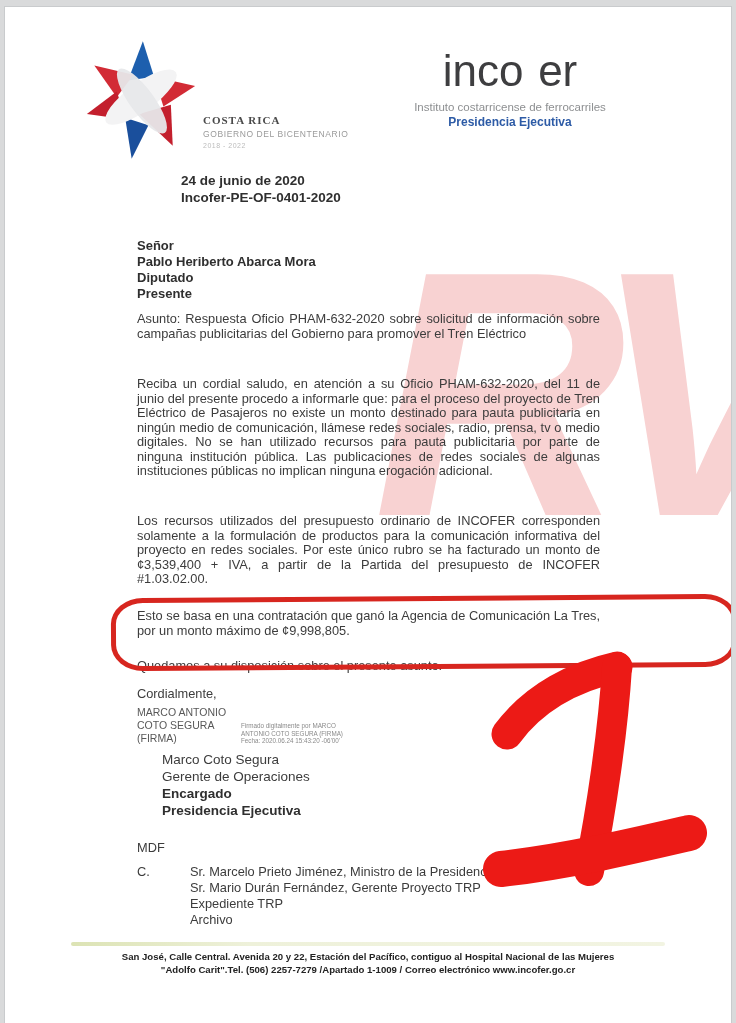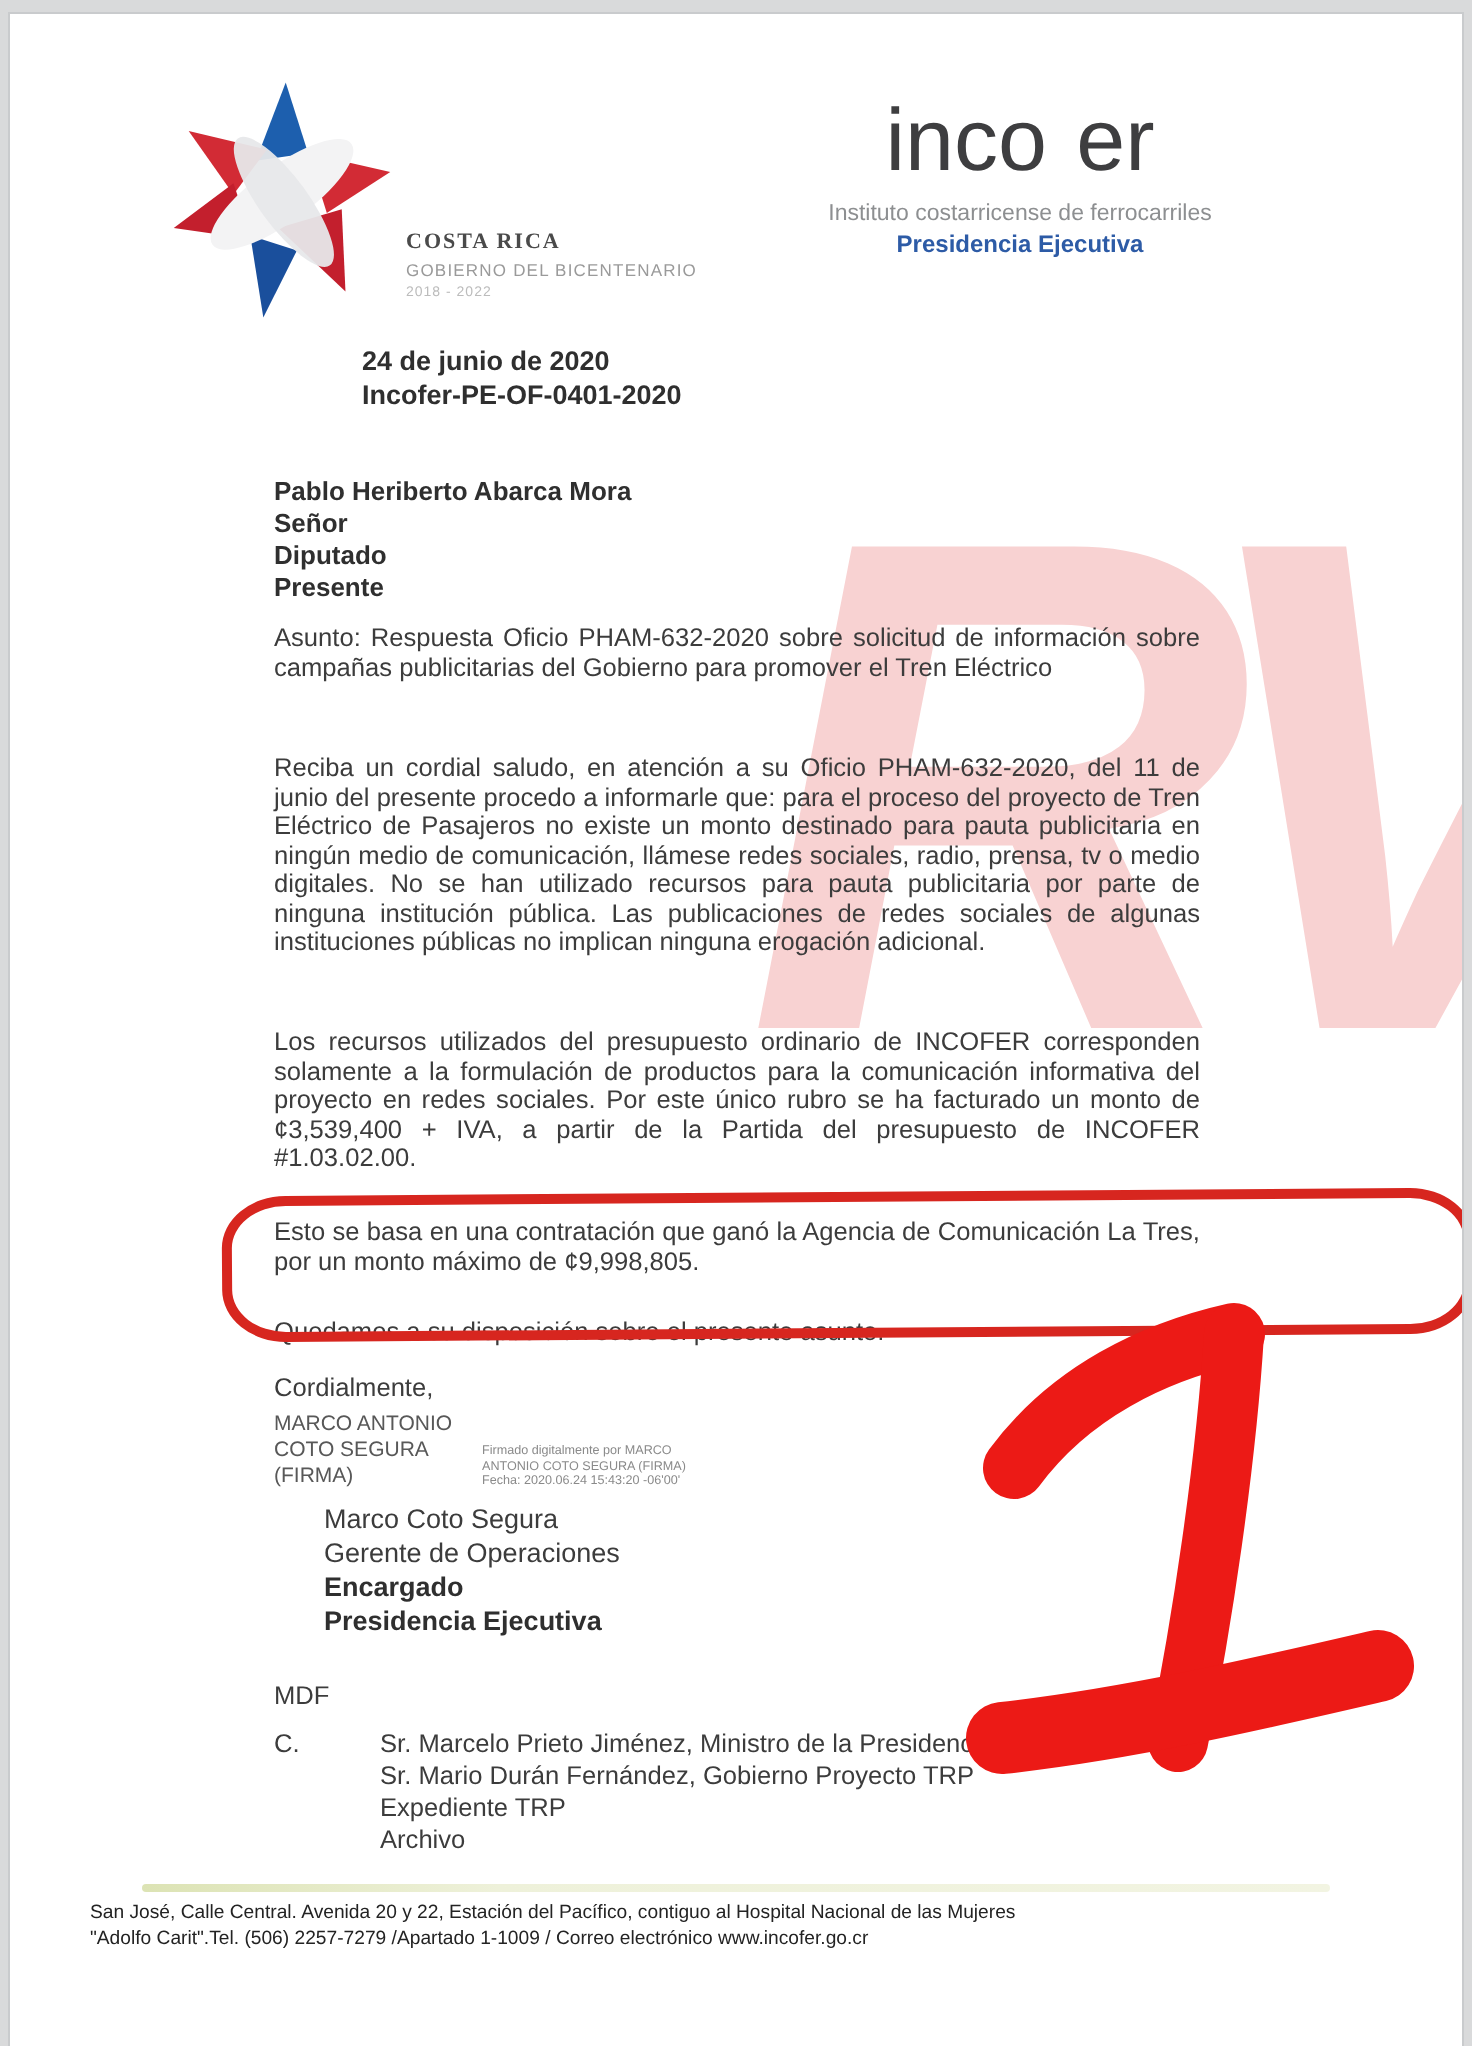--- a/index.html
+++ b/index.html
@@ -76,21 +76,21 @@
   .cc-list{font-size:12.8px;line-height:16px;}
 
   
   .foot-rule{
     position:absolute;left:66px;top:935px;width:594px;height:4px;z-index:1;
     background:linear-gradient(to right,#dce3b4,#eef1da 30%,#f2f4e2);
     border-radius:2px;
   }
   .foot-text{
     position:absolute;left:40px;top:944px;width:646px;z-index:1;
-    text-align:left;font-size:9.6px;font-weight:normal;line-height:12.5px;color:#232323;
+    text-align:center;font-size:9.6px;font-weight:bold;line-height:12.5px;color:#232323;
   }
 
   
   .mark-one{position:absolute;left:478px;top:643px;z-index:3;}
 </style>
 </head>
 <body>
 
 <div class="page">
 
@@ -124,22 +124,22 @@
     <div class="inc-sub">Instituto costarricense de ferrocarriles</div>
     <div class="inc-dep">Presidencia Ejecutiva</div>
   </div>
 
   <div class="blk bold-blk date-blk">
     <div>24 de junio de 2020</div>
     <div>Incofer-PE-OF-0401-2020</div>
   </div>
 
   <div class="blk bold-blk addr-blk">
+    <div>Señor</div>
     <div>Pablo Heriberto Abarca Mora</div>
-    <div>Señor</div>
     <div>Diputado</div>
     <div>Presente</div>
   </div>
 
   <div class="blk para subj-blk">Asunto: Respuesta Oficio PHAM-632-2020 sobre solicitud de información sobre campañas publicitarias del Gobierno para promover el Tren Eléctrico</div>
 
   <div class="blk para p1-blk">Reciba un cordial saludo, en atención a su Oficio PHAM-632-2020, del 11 de junio del presente procedo a informarle que: para el proceso del proyecto de Tren Eléctrico de Pasajeros no existe un monto destinado para pauta publicitaria en ningún medio de comunicación, llámese redes sociales, radio, prensa, tv o medio digitales. No se han utilizado recursos para pauta publicitaria por parte de ninguna institución pública. Las publicaciones de redes sociales de algunas instituciones públicas no implican ninguna erogación adicional.</div>
   <div class="blk para p2-blk">Los recursos utilizados del presupuesto ordinario de INCOFER corresponden solamente a la formulación de productos para la comunicación informativa del proyecto en redes sociales. Por este único rubro se ha facturado un monto de ¢3,539,400 + IVA, a partir de la Partida del presupuesto de INCOFER #1.03.02.00.</div>
 
   <div class="blk para hl-blk">Esto se basa en una contratación que ganó la Agencia de Comunicación La Tres, por un monto máximo de ¢9,998,805.</div>
@@ -159,21 +159,21 @@
     <div class="sig-bold">Encargado</div>
     <div class="sig-bold">Presidencia Ejecutiva</div>
   </div>
 
   <div class="blk line mdf-blk">MDF</div>
 
   <div class="blk cc-blk">
     <div class="cc-label">C.</div>
     <div class="cc-list">
       <div>Sr. Marcelo Prieto Jiménez, Ministro de la Presidencia</div>
-      <div>Sr. Mario Durán Fernández, Gobierno Proyecto TRP</div>
+      <div>Sr. Mario Durán Fernández, Gerente Proyecto TRP</div>
       <div>Expediente TRP</div>
       <div>Archivo</div>
     </div>
   </div>
 
   <div class="foot-rule"></div>
   <div class="foot-text">
     <div>San José, Calle Central. Avenida 20 y 22, Estación del Pacífico, contiguo al Hospital Nacional de las Mujeres</div>
     <div>"Adolfo Carit".Tel. (506) 2257-7279 /Apartado 1-1009 / Correo electrónico www.incofer.go.cr</div>
   </div>

